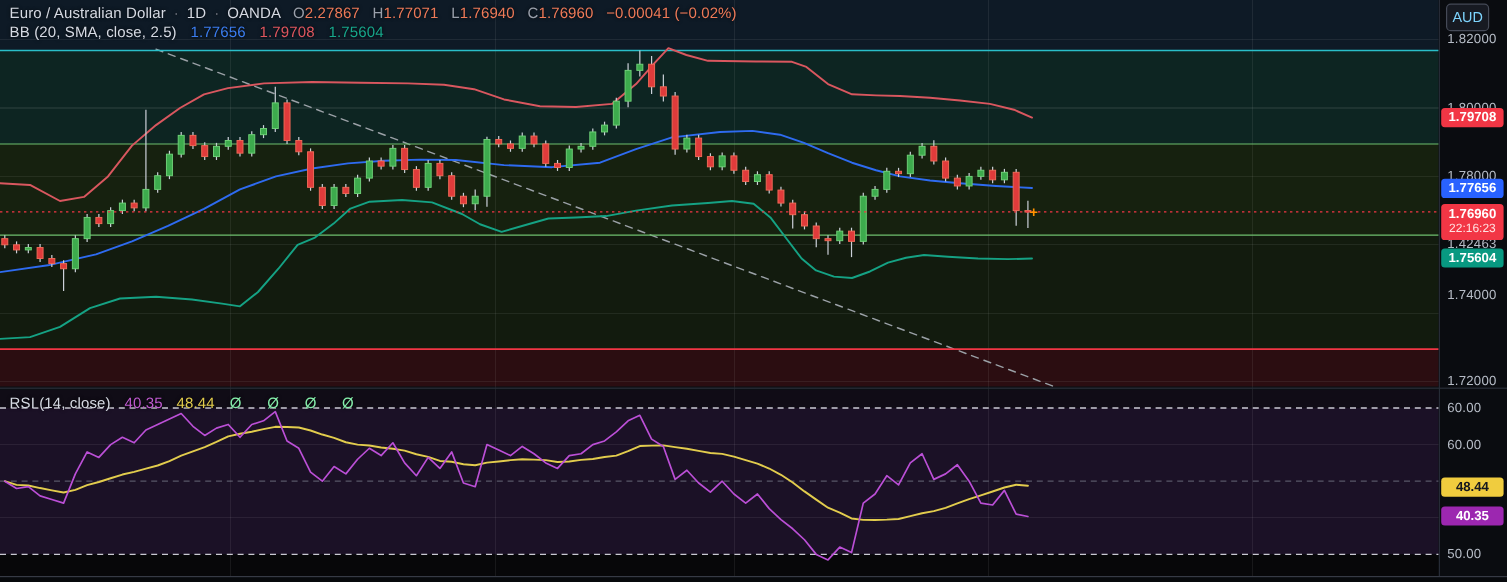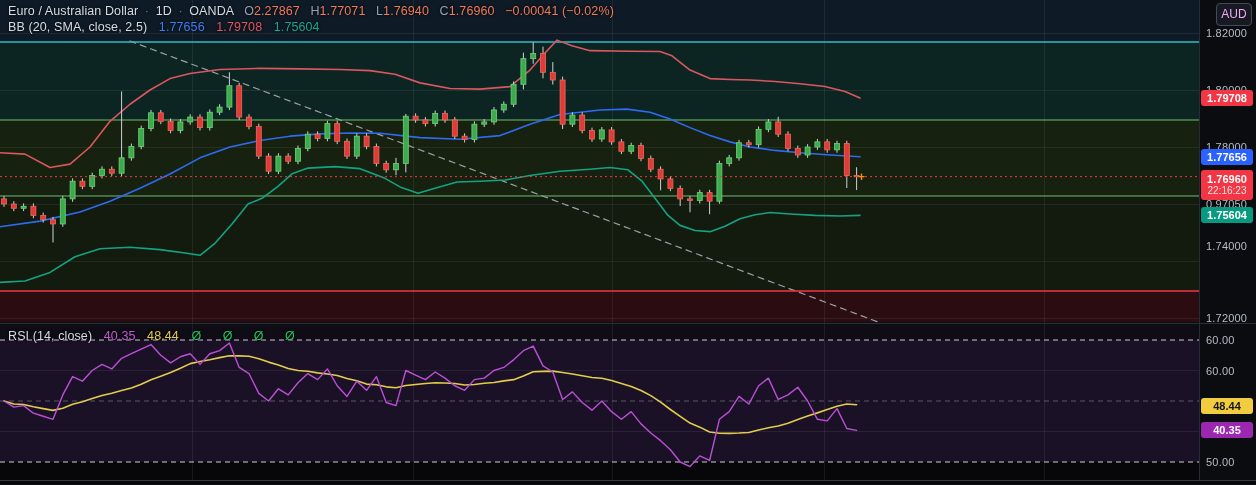--- a/index.html
+++ b/index.html
@@ -12,33 +12,33 @@
           letter-spacing:.1px;text-shadow:0 0 3px rgba(0,0,0,.8);}
   .legend .sep{color:#787b86;padding:0 3px;}
   .legend .ohlc-l{color:#9aa0ab;margin-left:7px;}
   .legend .ohlc-v{color:#ef7a58;}
   .legend .chg{color:#ef7a58;margin-left:7px;}
   .legend .v-blue{color:#3b7df0;font-weight:400;margin-left:8px;}
   .legend .v-red{color:#e0565e;margin-left:8px;}
   .legend .v-teal{color:#17a78b;margin-left:8px;}
   .legend .v-purple{color:#c05ad1;margin-left:8px;}
   .legend .v-yellow{color:#e2cc4d;margin-left:8px;}
-  .legend .v-empty{color:#22c55e;margin-left:9px;letter-spacing:9px;}
+  .legend .v-empty{color:#86efac;margin-left:9px;letter-spacing:9px;}
   #hdr1{top:4px;}
   #hdr2{top:20px;}
   #rsi-hdr{top:329px;}
   .scale{position:absolute;left:1199px;top:0;width:57px;height:485px;background:#0a0c10;
          border-left:1px solid #262b36;z-index:4;}
   .slabel{position:absolute;left:6px;transform:translateY(-50%);font-size:11px;color:#b6bcc6;
           letter-spacing:.2px;}
   .badge{position:absolute;left:1px;width:52px;border-radius:3px;text-align:center;font-size:11px;
          font-weight:700;color:#fff;height:16px;line-height:16px;z-index:5;}
   .badge .cd{display:block;font-size:10px;font-weight:400;line-height:11px;margin-top:-2px;color:#ffe3e3;}
-  .aud-btn{position:absolute;right:5px;top:3px;width:34px;height:21px;line-height:21px;z-index:7;
-           background:#171a22;border:1px solid #454a57;border-radius:4px;color:#f0abfc;
+  .aud-btn{position:absolute;right:16px;top:3px;width:34px;height:21px;line-height:21px;z-index:7;
+           background:#171a22;border:1px solid #454a57;border-radius:4px;color:#7dd3fc;
            font-size:12px;text-align:center;}
   .pane-sep{position:absolute;left:0;top:323px;width:1256px;height:1px;background:#2a2e39;z-index:6;}
   .time-axis{position:absolute;left:0;top:480px;width:1256px;height:5px;background:#07090c;
              border-top:1px solid #363a45;z-index:6;}
 </style>
 </head>
 <body>
 
 <div class="screen">
 
@@ -291,21 +291,21 @@
     <span class="v-empty">Ø Ø Ø Ø</span>
   </div>
 
   <div class="pane-sep"></div>
 
   <div class="scale" id="price-scale">
     <div class="aud-btn">AUD</div>
   <div class="slabel" style="top: 33px;">1.82000</div>
       <div class="slabel" style="top: 90px;">1.80000</div>
       <div class="slabel" style="top: 147px;">1.78000</div>
-      <div class="slabel" style="top: 204px;">0.97050</div>
+      <div class="slabel" style="top: 204px;">1.42463</div>
       <div class="slabel" style="top: 246px;">1.74000</div>
       <div class="slabel" style="top: 318px;">1.72000</div>
       <div class="slabel" style="top: 340px;">60.00</div>
       <div class="slabel" style="top: 370.5px;">60.00</div>
       <div class="slabel" style="top: 462px;">50.00</div>
       <div class="badge" style="background: rgb(242, 54, 69); color: rgb(255, 255, 255); top: 90.322px;">1.79708</div>
       <div class="badge" style="background: rgb(41, 98, 255); color: rgb(255, 255, 255); top: 148.804px;">1.77656</div>
       <div class="badge" style="background: rgb(242, 54, 69); color: rgb(255, 255, 255); height: 28px; line-height: 15px; top: 169.64px; padding-top: 2px;"><span>1.76960</span><span class="cd">22:16:23</span></div>
       <div class="badge" style="background: rgb(8, 153, 129); color: rgb(255, 255, 255); top: 207.286px;">1.75604</div>
       <div class="badge" style="background: rgb(240, 204, 62); color: rgb(21, 23, 30); top: 397.758px;">48.44</div>

